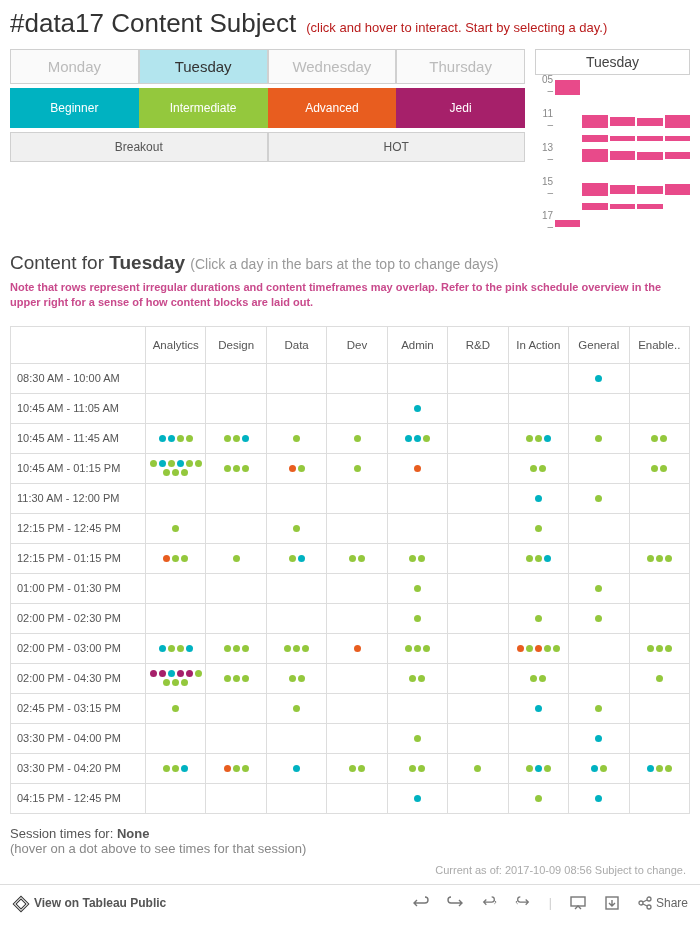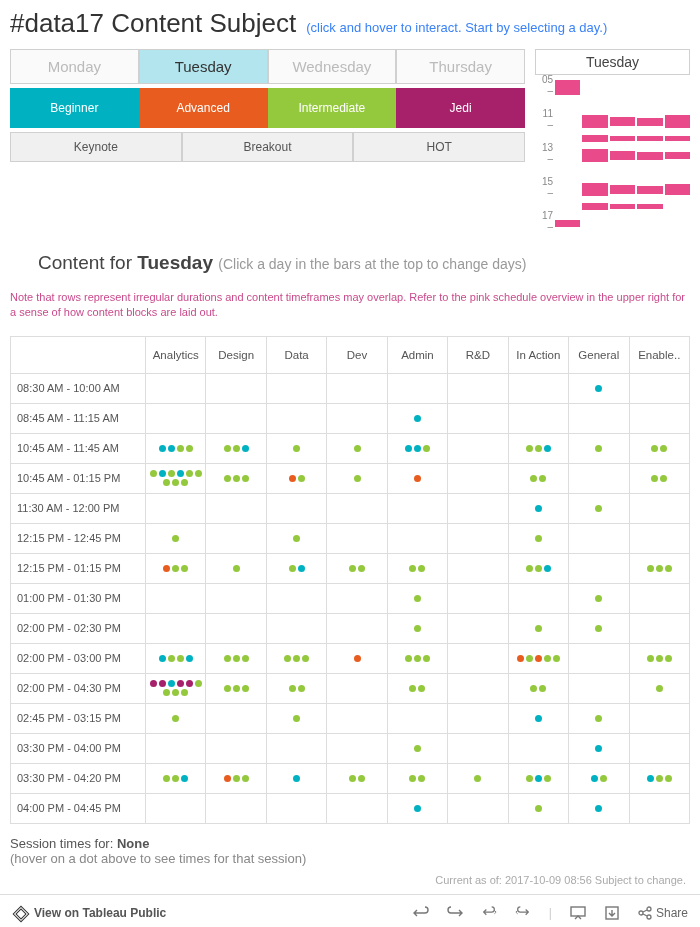--- a/index.html
+++ b/index.html
@@ -1,39 +1,39 @@
 <!DOCTYPE html>
 <html><head>
 <meta charset="utf-8">
 <style>
   * { box-sizing: border-box; margin: 0; padding: 0; }
   body { font-family: Arial, Helvetica, sans-serif; background: #fff; width: 700px; color: #444; }
   .container { padding: 8px 10px 0 10px; }
   .title-row { display: flex; align-items: baseline; gap: 10px; margin-bottom: 10px; }
   .title { font-size: 26px; font-weight: 300; color: #333; }
-  .subtitle { font-size: 13px; color: #3b82f6; }
+  .subtitle { font-size: 13px; color: #b91c1c; }
   .top-row { display: flex; gap: 10px; }
   .tabs-col { flex: 1; }
   .tab-group { display: flex; margin-bottom: 4px; }
   .tab { flex: 1; text-align: center; padding: 8px 4px; font-size: 15px; border: 1px solid #d0d0d0; background: #fafafa; color: #bbb; cursor: pointer; }
   .tab.active { background: #b3e5ee; color: #333; }
   .level-group { display: flex; margin-bottom: 4px; }
   .level { flex: 1; text-align: center; padding: 13px 4px; font-size: 12px; color: #fff; cursor: pointer; }
   .type-group { display: flex; }
   .type { flex: 1; text-align: center; padding: 7px 4px; font-size: 12px; border: 1px solid #d0d0d0; background: #f0f0f0; color: #555; cursor: pointer; }
   .overview { width: 155px; }
   .overview-title { border: 1px solid #d0d0d0; text-align: center; padding: 4px; font-size: 14px; margin-bottom: 4px; }
   .heatmap { position: relative; font-size: 10px; color: #888; padding-left: 20px; }
   .heatmap-row { display: flex; align-items: center; height: 17px; gap: 2px; }
   .hm-label { position: absolute; left: 0; width: 18px; text-align: right; font-size: 10px; }
   .hm-cell { width: 26px; height: 14px; }
-  .content-header { margin-top: 20px; font-size: 19px; font-weight: 300; color: #444; margin-left: 28px; }
+  .content-header { margin-top: 20px; font-size: 19px; font-weight: 300; color: #444; }
   .content-header b { font-weight: bold; }
   .content-sub { font-size: 14px; color: #999; font-weight: 300; }
-  .note { font-size: 11px; color: #c94a8c; font-weight: normal; margin: 16px 0 8px 0; line-height: 1.35; }
+  .note { font-size: 11px; color: #c94a8c; font-weight: bold; margin: 6px 0 8px 0; line-height: 1.35; }
   table.sched { border-collapse: collapse; width: 100%; font-size: 11px; color: #555; table-layout: fixed; margin-top: 16px; }
   table.sched th, table.sched td { border: 1px solid #ddd; padding: 0; text-align: center; }
   table.sched th { padding: 12px 2px; font-weight: normal; font-size: 11.5px; background: #fff; }
   table.sched th.timecol { width: 135px; }
   table.sched td.time { text-align: left; padding: 6px 6px; white-space: nowrap; font-size: 11px; }
   table.sched td.cell { height: 30px; vertical-align: middle; }
   .dots { display: flex; flex-wrap: wrap; justify-content: center; align-items: center; gap: 2px; max-width: 54px; margin: 0 auto; padding: 3px 0; }
   .dot { width: 7px; height: 7px; border-radius: 50%; display: inline-block; }
   .session-info { margin-top: 12px; font-size: 13px; color: #555; }
   .session-info .l2 { color: #888; }
@@ -62,26 +62,25 @@
   <div class="top-row">
     <div class="tabs-col">
       <div class="tab-group" id="day-tabs">
           <div class="tab">Monday</div>
           <div class="tab active">Tuesday</div>
           <div class="tab">Wednesday</div>
           <div class="tab">Thursday</div>
         </div>
       <div class="level-group" id="level-tabs">
           <div class="level" style="background: rgb(0, 178, 193);">Beginner</div>
+          <div class="level" style="background: rgb(148, 200, 61);">Intermediate</div>
           <div class="level" style="background: rgb(232, 93, 31);">Advanced</div>
-          <div class="level" style="background: rgb(148, 200, 61);">Intermediate</div>
           <div class="level" style="background: rgb(166, 32, 106);">Jedi</div>
         </div>
       <div class="type-group" id="type-tabs">
-          <div class="type">Keynote</div>
           <div class="type">Breakout</div>
           <div class="type">HOT</div>
         </div>
     </div>
     <div class="overview">
       <div class="overview-title">Tuesday</div>
       <div class="heatmap" id="heatmap">
           <span class="hm-label" style="top: -5px;">05 –</span>
           <div class="heatmap-row">
             <div class="hm-cell" style="background: rgb(232, 74, 138); height: 14.4px;"></div>
@@ -186,21 +185,21 @@
           <td class="cell"></td>
           <td class="cell"></td>
           <td class="cell">
             <div class="dots">
               <span class="dot" style="background: rgb(0, 178, 193);"></span>
             </div>
           </td>
           <td class="cell"></td>
         </tr>
         <tr>
-          <td class="time">08:45 AM - 11:15 AM</td>
+          <td class="time">10:45 AM - 11:05 AM</td>
           <td class="cell"></td>
           <td class="cell"></td>
           <td class="cell"></td>
           <td class="cell"></td>
           <td class="cell">
             <div class="dots">
               <span class="dot" style="background: rgb(0, 178, 193);"></span>
             </div>
           </td>
           <td class="cell"></td>
@@ -657,21 +656,21 @@
           </td>
           <td class="cell">
             <div class="dots">
               <span class="dot" style="background: rgb(0, 178, 193);"></span>
               <span class="dot" style="background: rgb(148, 200, 61);"></span>
               <span class="dot" style="background: rgb(148, 200, 61);"></span>
             </div>
           </td>
         </tr>
         <tr>
-          <td class="time">04:00 PM - 04:45 PM</td>
+          <td class="time">04:15 PM - 12:45 PM</td>
           <td class="cell"></td>
           <td class="cell"></td>
           <td class="cell"></td>
           <td class="cell"></td>
           <td class="cell">
             <div class="dots">
               <span class="dot" style="background: rgb(0, 178, 193);"></span>
             </div>
           </td>
           <td class="cell"></td>

